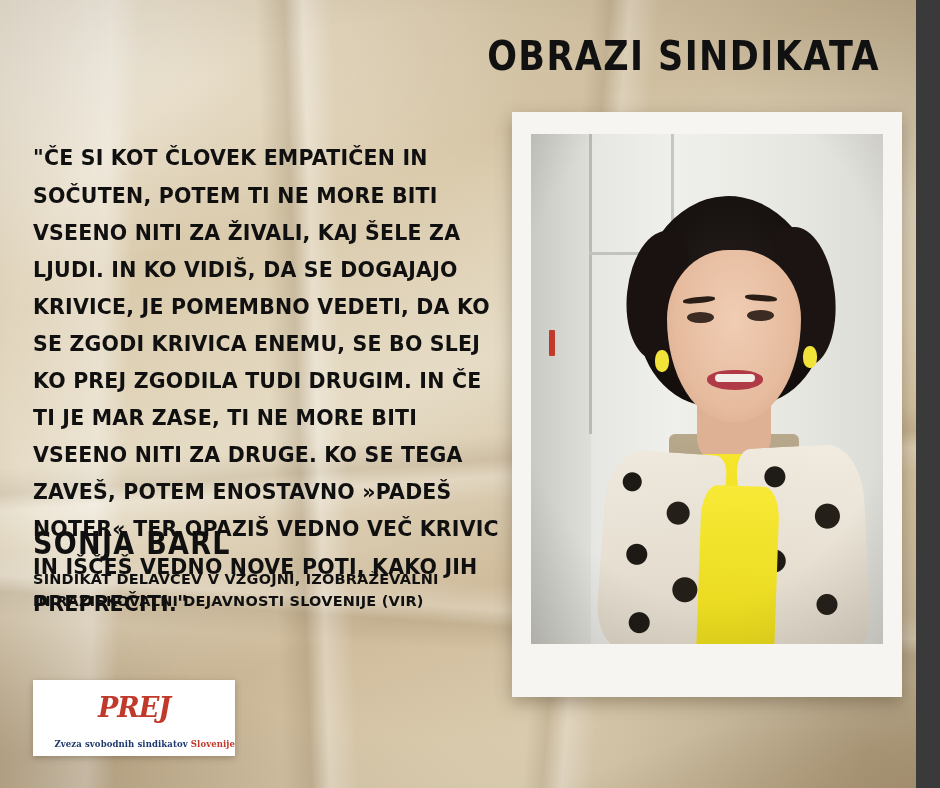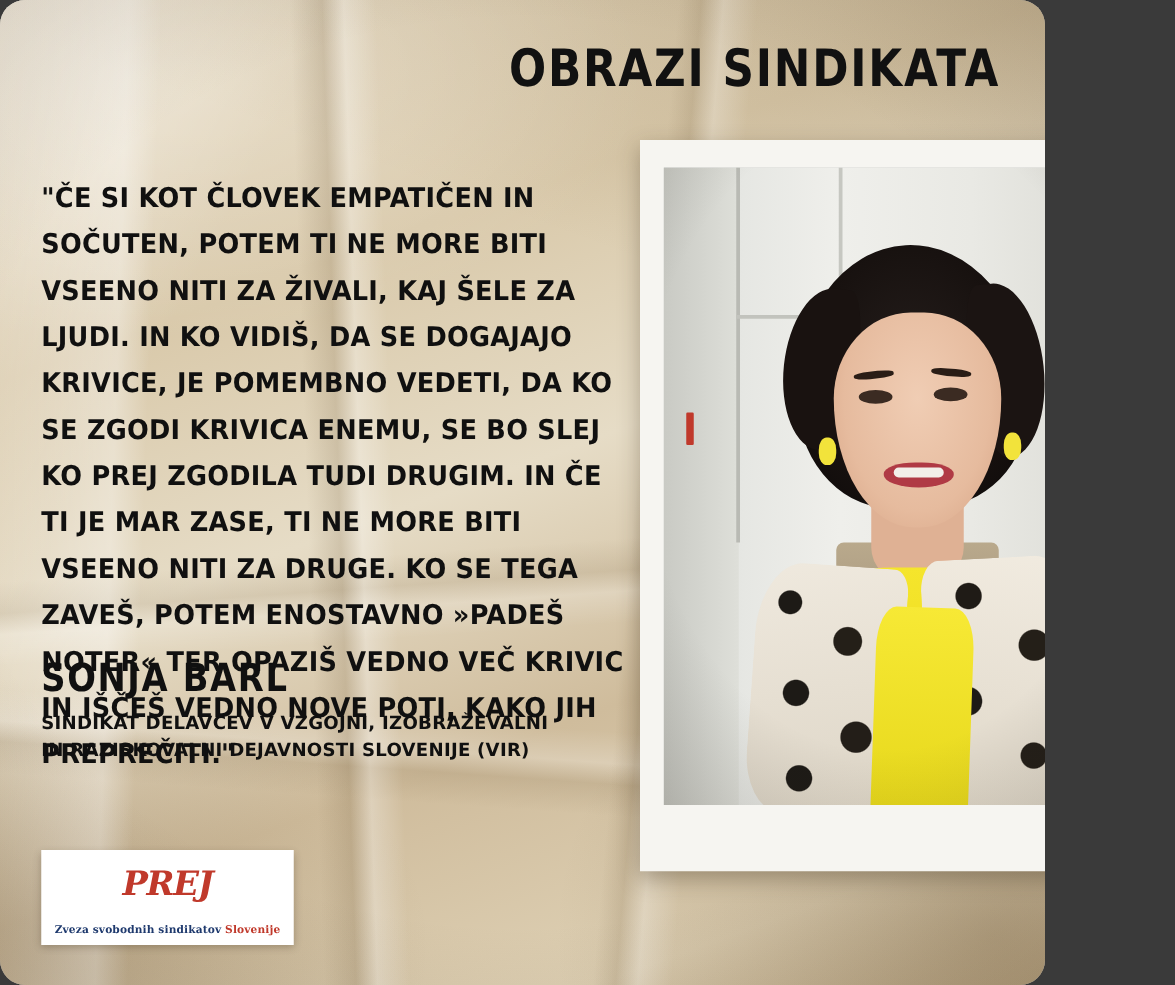--- a/index.html
+++ b/index.html
@@ -2,26 +2,25 @@
 <html><head>
 <meta charset="utf-8">
 <style>
   html, body {
     margin: 0;
     padding: 0;
     background: #3a3a3a;
   }
   .poster {
     position: relative;
-    width: 836px;
+    width: 916px;
     height: 788px;
     overflow: hidden;
     font-family: "Liberation Sans", sans-serif;
     background-color: #a3a3a3;
-    border-radius: 20px;
   }
   
   .bg-base {
     position: absolute;
     inset: 0;
     background:
       linear-gradient(118deg, rgba(255,255,255,0.40) 0%, rgba(255,255,255,0.0) 22%),
       linear-gradient(200deg, rgba(120,96,62,0.22) 0%, rgba(255,255,255,0.0) 30%),
       linear-gradient(160deg, #e3d6bc 0%, #d9c9aa 28%, #e6dcc6 48%, #cfbc9c 68%, #ded0b4 88%, #c9b695 100%);
   }
@@ -277,21 +276,21 @@
     font-weight: bold;
     font-size: 27px;
     color: #c0392b;
     white-space: nowrap;
     letter-spacing: -1px;
   }
   .logo-sub {
     position: absolute;
     left: 0; right: 0;
     bottom: 7px;
-    text-align: center;
+    text-align: right;
     font-family: "DejaVu Serif", serif;
     font-size: 8.5px;
     font-weight: bold;
     color: #1f3a6e;
     letter-spacing: 0.1px;
   }
   .logo-sub .red { color: #c0392b; }
 </style>
 </head>
 <body>

